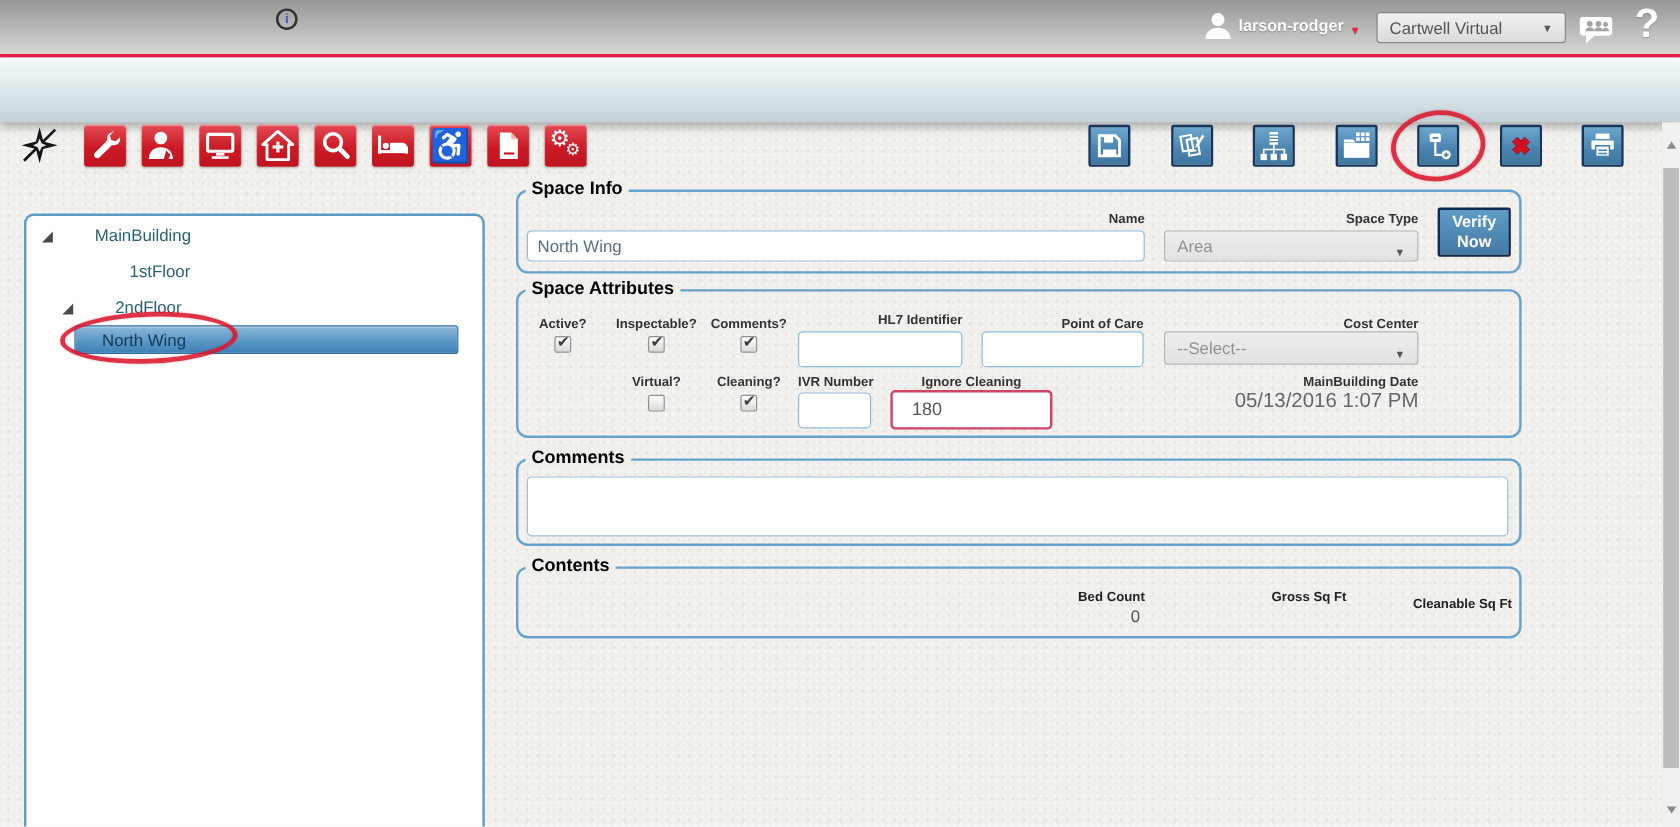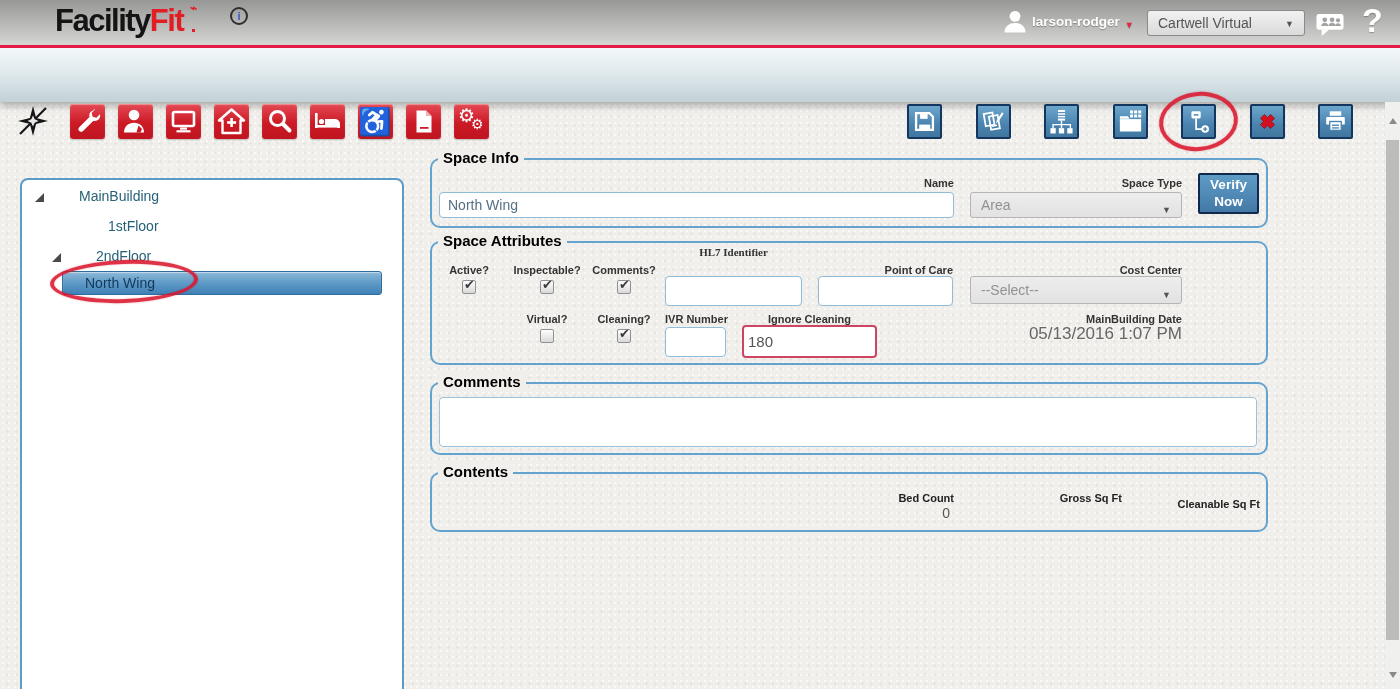--- a/index.html
+++ b/index.html
@@ -70,41 +70,38 @@
   .gselect .garr::after { content:"▼"; position:absolute; right:10px; color:#555; font-size:9px; }
   .verify { position:absolute; left:766px; top:13px; width:61px; height:41px;
     background:linear-gradient(#5e9cc6,#4479a6); border:2px solid #10294d; border-radius:2px;
     color:#fff; font-size:13.5px; font-weight:bold; text-align:center;
     display:flex; align-items:center; justify-content:center; line-height:1.25; }
   .cbgroup { position:absolute; text-align:center; }
   .cb { position:absolute; width:14px; height:14px; border:1px solid #919191; border-radius:2px;
     background:linear-gradient(#fefefe,#d9d9d9); }
   .cb.checked::after { content:"✔"; position:absolute; top:-4px; left:1px; font-size:13px; color:#3c3c3c; }
   .ignore-input { position:absolute; background:#fff; border:2px solid #cc4663; border-radius:4px;
-    font-family:"Liberation Sans", sans-serif; font-size:15px; color:#555; padding:0 4px; outline:none; }
+    font-family:"Liberation Sans", sans-serif; font-size:15px; color:#555; padding:0 16px; outline:none; }
   .dateval { position:absolute; font-size:17px; color:#666; text-align:right; }
   .ctextarea { position:absolute; background:#fff; border:1px solid #9cc0da; border-radius:4px; resize:none; outline:none;
     font-family:"Liberation Sans", sans-serif; font-size:13px; color:#444; padding:4px 8px; }
   .clabel { position:absolute; font-size:11px; font-weight:bold; color:#222; text-align:right; }
   .cval { position:absolute; font-size:14px; color:#555; text-align:right; }
   
   .sb-track { position:absolute; left:1385px; top:102px; width:15px; height:587px; background:#f0f0ef; }
   .sb-up { position:absolute; left:1389px; top:118px; width:0; height:0; border-left:4px solid transparent; border-right:4px solid transparent; border-bottom:6px solid #8a8a8a; }
   .sb-down { position:absolute; left:1389px; top:672px; width:0; height:0; border-left:4px solid transparent; border-right:4px solid transparent; border-top:6px solid #8a8a8a; }
   .sb-thumb { position:absolute; left:1386px; top:140px; width:13px; height:500px; background:#bcbcbb; }
 </style>
 </head>
 <body>
 
 <div id="page">
 
   <div class="header">
-    <div class="logo">
-      <span>Facility</span><span class="fit" style="position:relative;"><span>Fit</span><span class="logo-gear">⌁</span><span class="logo-dot"></span></span>
-    </div>
     <div class="info-icon">i</div>
 
     <div class="user-ico">
       <svg width="24" height="24" viewBox="0 0 23 23">
           <circle cx="11.5" cy="7" r="5.2" fill="#fff"></circle>
           <path d="M1.5 22.5c0-5.8 4.4-9 10-9s10 3.2 10 9z" fill="#fff"></path>
         </svg>
     </div>
     <div class="username">
       <span>larson-rodger</span>
@@ -307,21 +304,21 @@
 
     <div class="cbgroup flabel" style="left:157px; top:21px; width:70px;">Comments?</div>
     <div class="cb checked" style="left:185px; top:37px;"></div>
 
     <div class="cbgroup flabel" style="left:75px; top:70px; width:80px;">Virtual?</div>
     <div class="cb" style="left:108px; top:86px;"></div>
 
     <div class="cbgroup flabel" style="left:157px; top:70px; width:70px;">Cleaning?</div>
     <div class="cb checked" style="left:185px; top:86px;"></div>
 
-    <div class="flabel" style="left:233px; top:3px; width:137px; text-align:center;font-family:Liberation Serif, serif;">HL7 Identifier</div>
+    <div class="flabel" style="left:233px; top:18px; width:137px; text-align:right;">HL7 Identifier</div>
     <input class="tinput" style="left: 233px; top: 33px; width: 137px; height: 30px;" value="">
 
     <div class="flabel" style="left:386px; top:21px; width:135px; text-align:right;">Point of Care</div>
     <input class="tinput" style="left: 386px; top: 33px; width: 135px; height: 30px;" value="">
 
     <div class="flabel" style="left:538px; top:21px; width:212px; text-align:right;">Cost Center</div>
     <div class="gselect" style="left:538px; top:33px; width:212px; height:28px;">
       <span>--Select--</span>
       <span class="garr"></span>
     </div>

